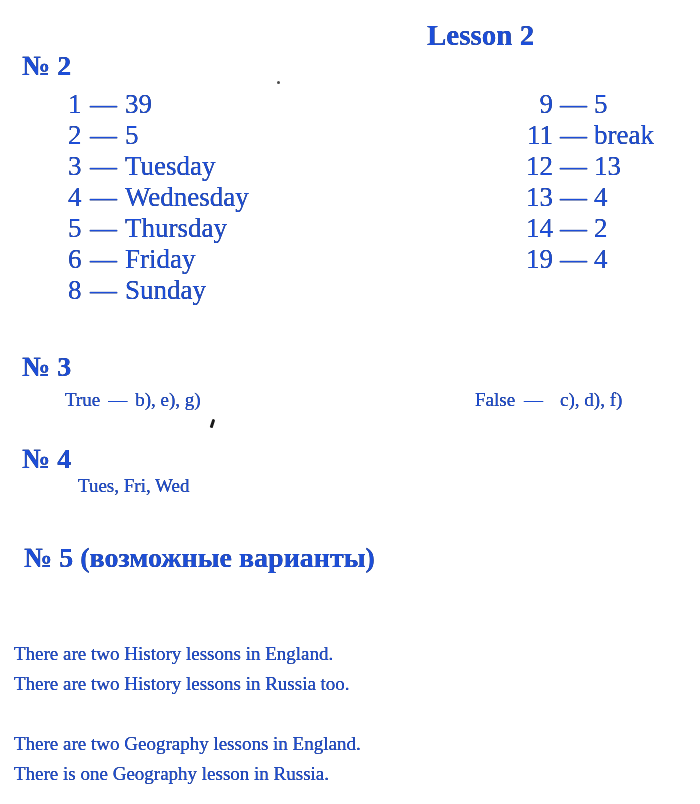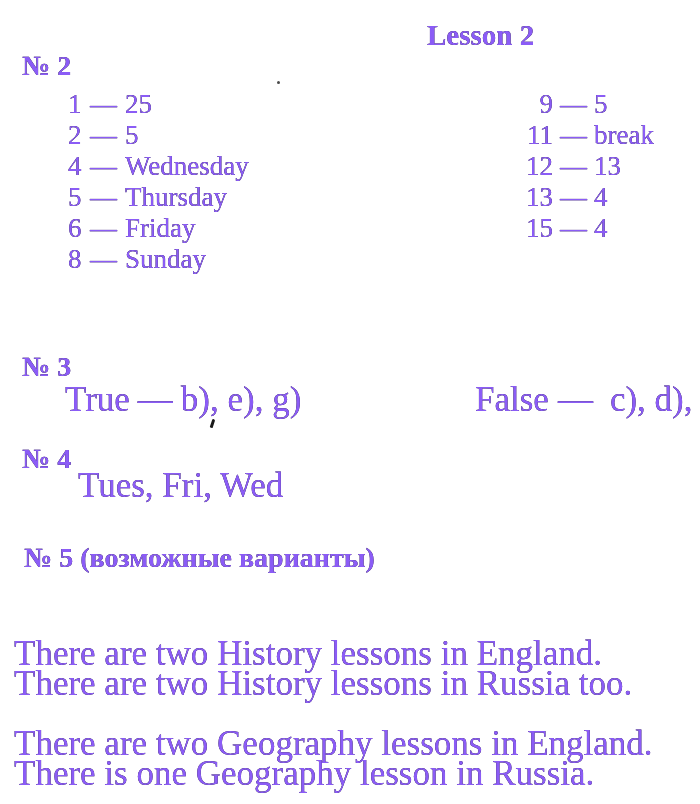--- a/index.html
+++ b/index.html
@@ -6,38 +6,38 @@
     margin: 0;
     padding: 0;
     background: #ffffff;
   }
   .page {
     position: relative;
     width: 700px;
     height: 804px;
     background: #ffffff;
     font-family: "Liberation Serif", serif;
-    color: #8b5cf6;
+    color: #1d4ed8;
     text-shadow: 0 0 0.6px #0b0b0b; 
     overflow: hidden;
   }
   .abs { position: absolute; white-space: nowrap; }
 
   .lesson-title {
     font-size: 29px;
     font-weight: bold;
     line-height: 30px;
   }
   .ex-heading {
     font-size: 28px;
     font-weight: bold;
     line-height: 30px;
   }
   .body-text {
-    font-size: 35px;
+    font-size: 19px;
     line-height: 30px;
   }
   .match-col .match-row {
     font-size: 27px;
     line-height: 31px;
   }
   .match-row .num { display: inline-block; }
   .left-col .num { width: 14px; }
   .right-col .num { width: 28px; text-align: right; }
   .dash { display: inline-block; margin: 0 8px; }
@@ -66,24 +66,27 @@
 <body>
 
 <div class="page">
 
   <div class="abs lesson-title" style="left:427px; top:20px;">Lesson 2</div>
 
   <div class="abs ex-heading" style="left:22px; top:51px;">№ 2</div>
 
   <div class="abs match-col left-col" style="left:68px; top:89px;">
     <div class="match-row">
-      <span class="num">1</span><span class="dash">—</span><span>25</span>
+      <span class="num">1</span><span class="dash">—</span><span>39</span>
     </div>
     <div class="match-row">
       <span class="num">2</span><span class="dash">—</span><span>5</span>
+    </div>
+    <div class="match-row">
+      <span class="num">3</span><span class="dash">—</span><span>Tuesday</span>
     </div>
     <div class="match-row">
       <span class="num">4</span><span class="dash">—</span><span>Wednesday</span>
     </div>
     <div class="match-row">
       <span class="num">5</span><span class="dash">—</span><span>Thursday</span>
     </div>
     <div class="match-row">
       <span class="num">6</span><span class="dash">—</span><span>Friday</span>
     </div>
@@ -99,21 +102,24 @@
     <div class="match-row">
       <span class="num">11</span><span class="dash">—</span><span>break</span>
     </div>
     <div class="match-row">
       <span class="num">12</span><span class="dash">—</span><span>13</span>
     </div>
     <div class="match-row">
       <span class="num">13</span><span class="dash">—</span><span>4</span>
     </div>
     <div class="match-row">
-      <span class="num">15</span><span class="dash">—</span><span>4</span>
+      <span class="num">14</span><span class="dash">—</span><span>2</span>
+    </div>
+    <div class="match-row">
+      <span class="num">19</span><span class="dash">—</span><span>4</span>
     </div>
   </div>
 
   <div class="abs ex-heading" style="left:22px; top:352px;">№ 3</div>
 
   <div class="abs body-text tf-pair true-pair" style="left:65px; top:385px;">
     <span>True</span><span class="dash">—</span><span>b), e), g)</span>
   </div>
   <div class="abs body-text tf-pair false-pair" style="left:475px; top:385px;">
     <span>False</span><span class="dash">—</span><span>c), d), f)</span>

